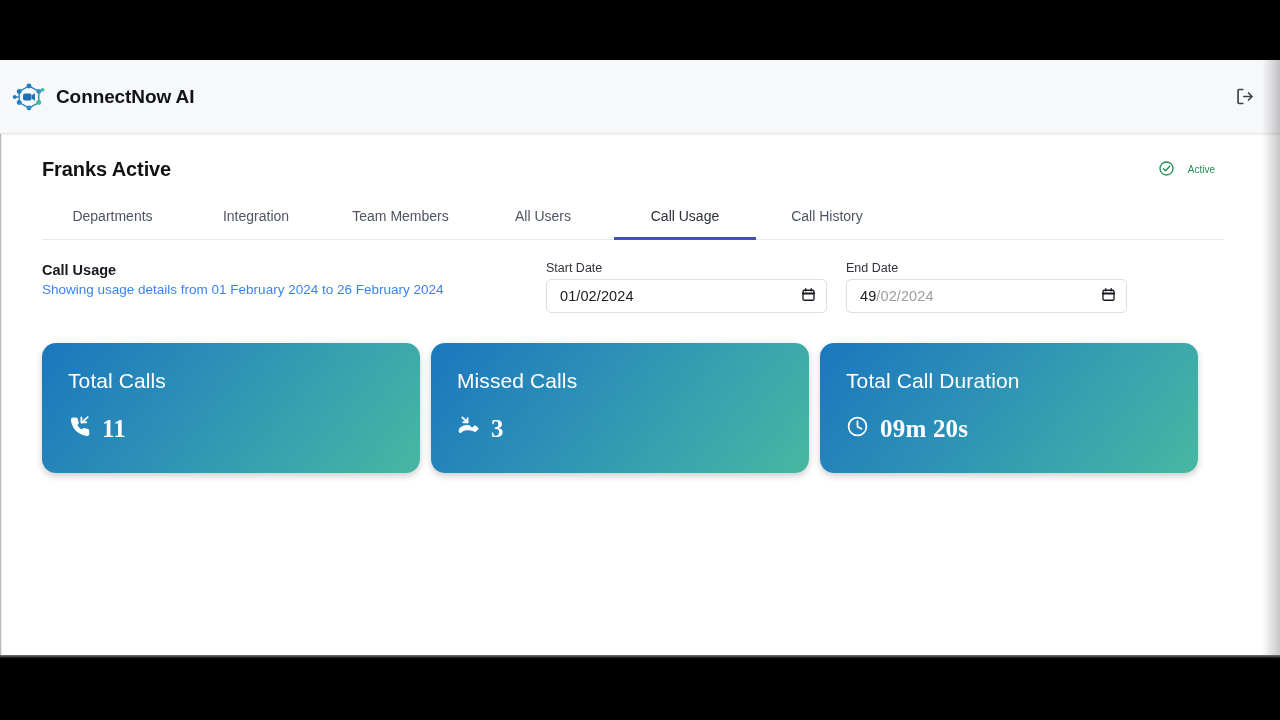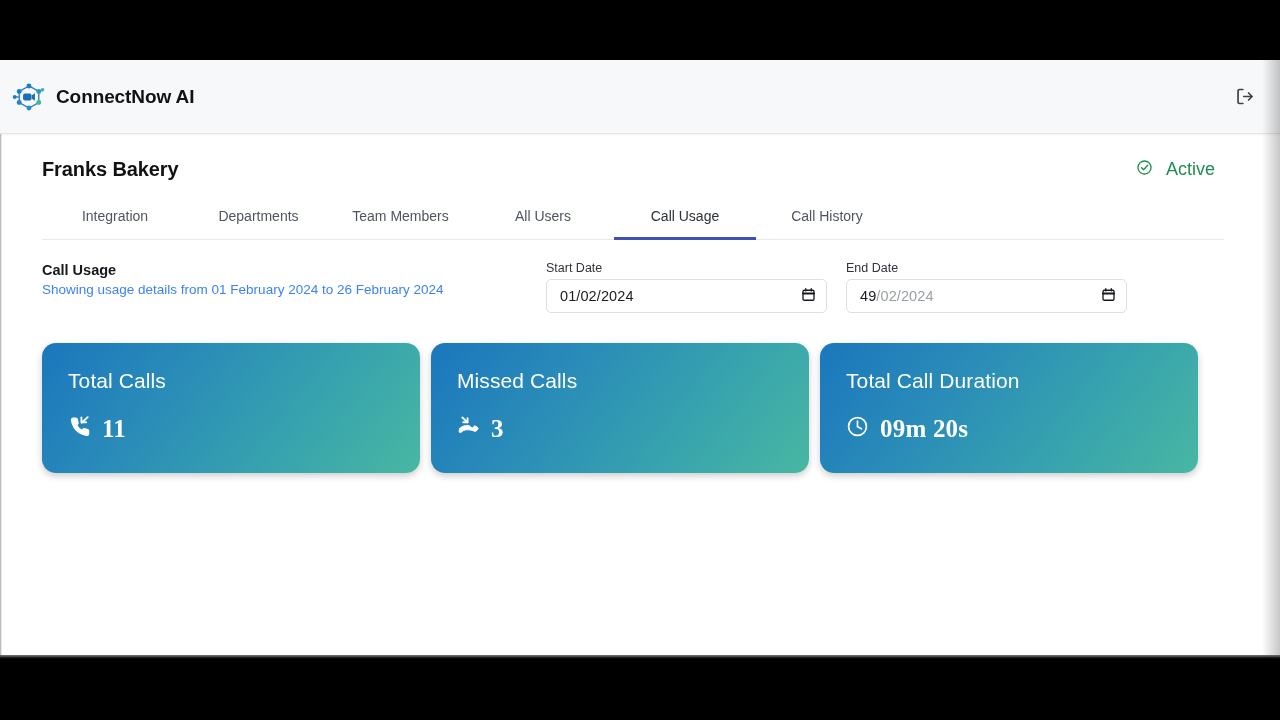--- a/index.html
+++ b/index.html
@@ -72,21 +72,21 @@
     display: flex; align-items: center;
     padding-top: 24px;
   }
   .org-title {
     font-size: 20px; font-weight: bold; color: #111214;
     letter-spacing: -0.1px;
   }
   .head-spacer { flex: 1; }
   .status-badge {
     display: flex; align-items: center; gap: 13px;
-    color: #1e8e52; font-size: 18px;
+    color: #1e8e52; font-size: 10px;
     padding-right: 9px;
   }
 
   
   .tabs {
     margin-top: 20px;
     display: flex;
     align-items: flex-end;
     border-bottom: 1px solid #e8eaec;
     position: relative;
@@ -213,39 +213,39 @@
           <path d="M9 4 H5 a1.5 1.5 0 0 0 -1.5 1.5 v13 A1.5 1.5 0 0 0 5 20 h4"></path>
           <polyline points="15.5,8 19.5,12 15.5,16"></polyline>
           <line x1="19" y1="12" x2="10" y2="12"></line>
         </svg>
       </div>
     </div>
 
     <div class="page">
 
       <div class="page-head">
-        <div class="org-title">Franks Bakery</div>
+        <div class="org-title">Franks Active</div>
         <div class="head-spacer"></div>
         <div class="status-badge">
           <span>
             <svg width="17" height="17" viewBox="0 0 24 24" fill="none" stroke="#1e8e52" stroke-width="1.9" stroke-linecap="round" stroke-linejoin="round">
               <circle cx="12" cy="12" r="9.2"></circle>
               <polyline points="7.8,12.3 10.8,15.2 16.4,8.8"></polyline>
             </svg>
           </span>
           <span>Active</span>
         </div>
       </div>
 
       <div class="tabs">
+        <div class="tab" style="width:141px">
+          <span>Departments</span>
+        </div>
         <div class="tab" style="width:146px">
           <span>Integration</span>
-        </div>
-        <div class="tab" style="width:141px">
-          <span>Departments</span>
         </div>
         <div class="tab" style="width:143px">
           <span>Team Members</span>
         </div>
         <div class="tab" style="width:142px">
           <span>All Users</span>
         </div>
         <div class="tab active" style="width:142px;border-bottom-color:#3f51b5">
           <span>Call Usage</span>
         </div>

